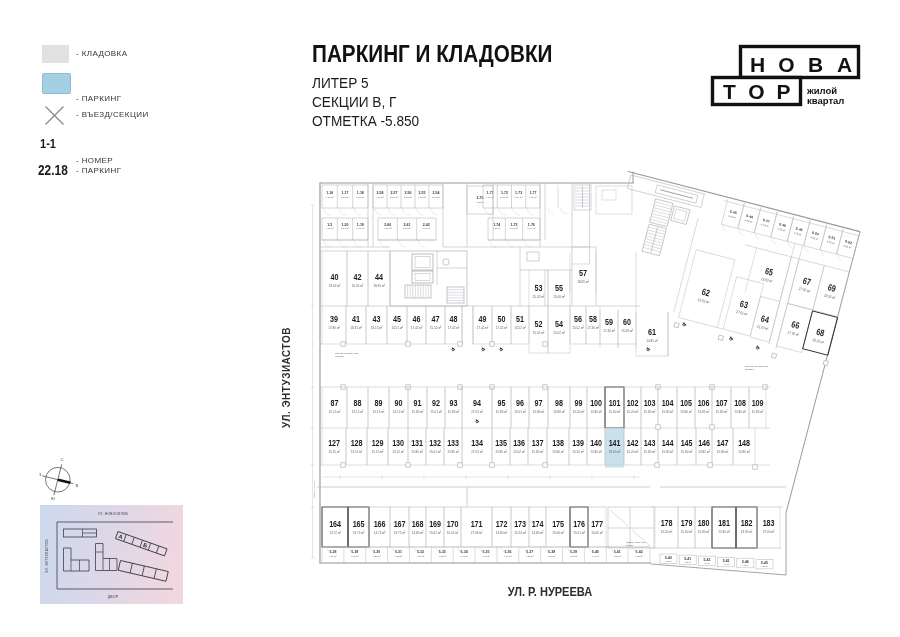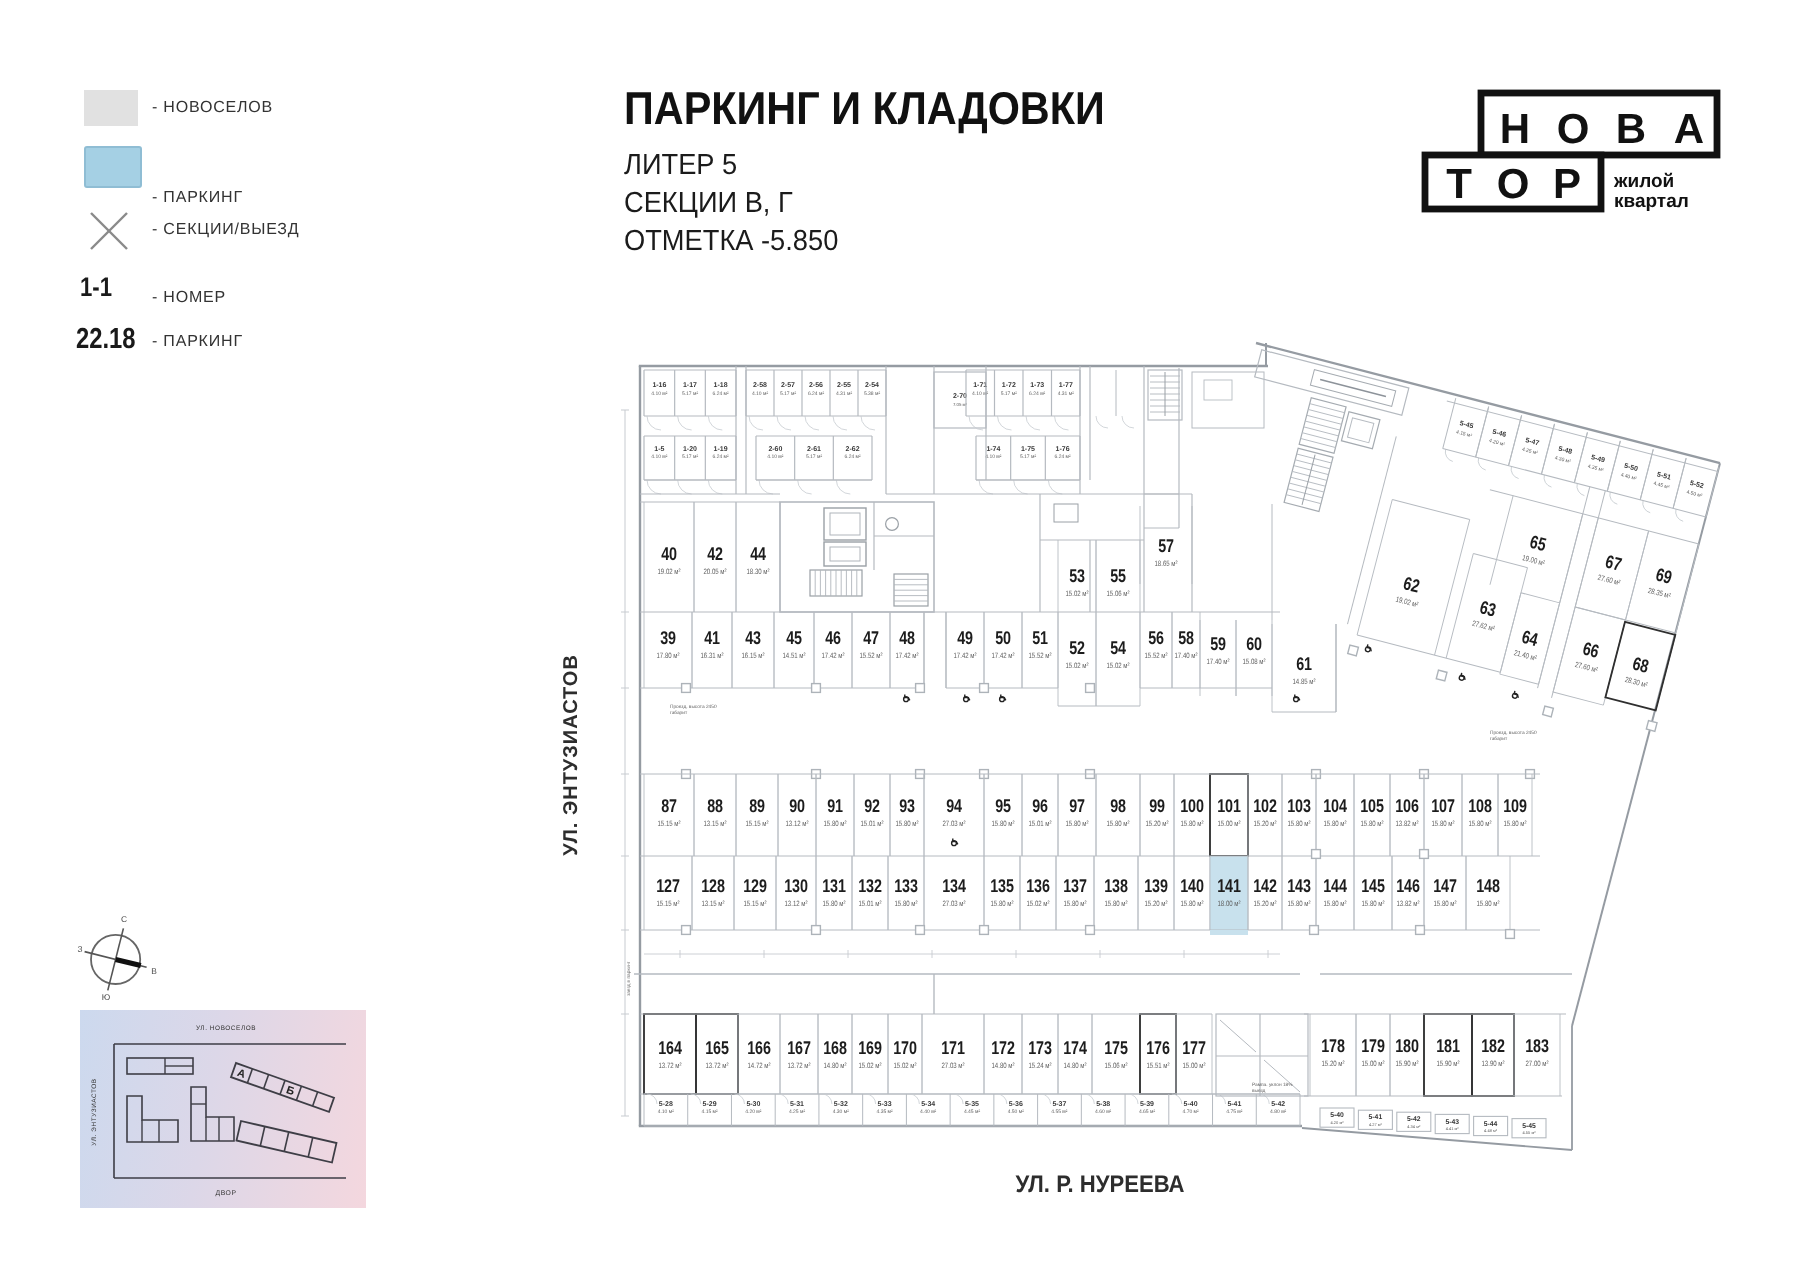--- a/index.html
+++ b/index.html
@@ -4,36 +4,36 @@
 <style>
 html,body{margin:0;padding:0;width:900px;height:637px;background:#ffffff;overflow:hidden;
 font-family:"Liberation Sans",sans-serif;}
 .abs{position:absolute;}
 </style>
 </head>
 <body>
 
 <div class="abs" style="left:42px;top:45px;width:27px;height:18px;background:#e1e1e1"></div>
 
-<div class="abs" style="left:76px;top:49px;font-size:8px;color:#333;letter-spacing:0.4px">- НОВОСЕЛОВ</div>
+<div class="abs" style="left:76px;top:49px;font-size:8px;color:#333;letter-spacing:0.4px">- КЛАДОВКА</div>
 
 <div class="abs" style="left:42px;top:73px;width:27px;height:19px;background:#a5d0e4;border:0.5px solid #8fbdd4;border-radius:1.5px"></div>
 
 <div class="abs" style="left:76px;top:94px;font-size:8px;color:#333;letter-spacing:0.4px">- ПАРКИНГ</div>
 
 <svg class="abs" style="left:44px;top:105px" width="21" height="21">
     <line x1="1.5" y1="1.5" x2="19.5" y2="19.5" stroke="#8a8a8a" stroke-width="1.2"></line>
     <line x1="19.5" y1="1.5" x2="1.5" y2="19.5" stroke="#8a8a8a" stroke-width="1.2"></line>
   </svg>
 
-<div class="abs" style="left:76px;top:110px;font-size:8px;color:#333;letter-spacing:0.4px">- СЕКЦИИ/ВЫЕЗД</div>
+<div class="abs" style="left:76px;top:110px;font-size:8px;color:#333;letter-spacing:0.4px">- ВЪЕЗД/СЕКЦИИ</div>
 
 <div class="abs" style="left:40px;top:136px;font-size:13.5px;font-weight:bold;color:#1a1a1a;transform:scaleX(0.82);transform-origin:left top">1-1</div>
 
-<div class="abs" style="left:76px;top:144px;font-size:8px;color:#333;letter-spacing:0.4px">- НОМЕР</div>
+<div class="abs" style="left:76px;top:156px;font-size:8px;color:#333;letter-spacing:0.4px">- НОМЕР</div>
 
 <div class="abs" style="left:38px;top:162px;font-size:14.5px;font-weight:bold;color:#1a1a1a;transform:scaleX(0.82);transform-origin:left top">22.18</div>
 
 <div class="abs" style="left:76px;top:166px;font-size:8px;color:#333;letter-spacing:0.4px">- ПАРКИНГ</div>
 
 <div class="abs" style="left:312px;top:41px;font-size:23px;font-weight:bold;color:#111;transform:scaleX(0.90);transform-origin:left top;white-space:nowrap">ПАРКИНГ И КЛАДОВКИ</div>
 
 <div class="abs" style="left:312px;top:75px;font-size:14.5px;color:#1b1b1b;transform:scaleX(0.94);transform-origin:left top">ЛИТЕР 5</div>
 
 <div class="abs" style="left:312px;top:94px;font-size:14.5px;color:#1b1b1b;transform:scaleX(0.94);transform-origin:left top;white-space:nowrap">СЕКЦИИ В, Г</div>

